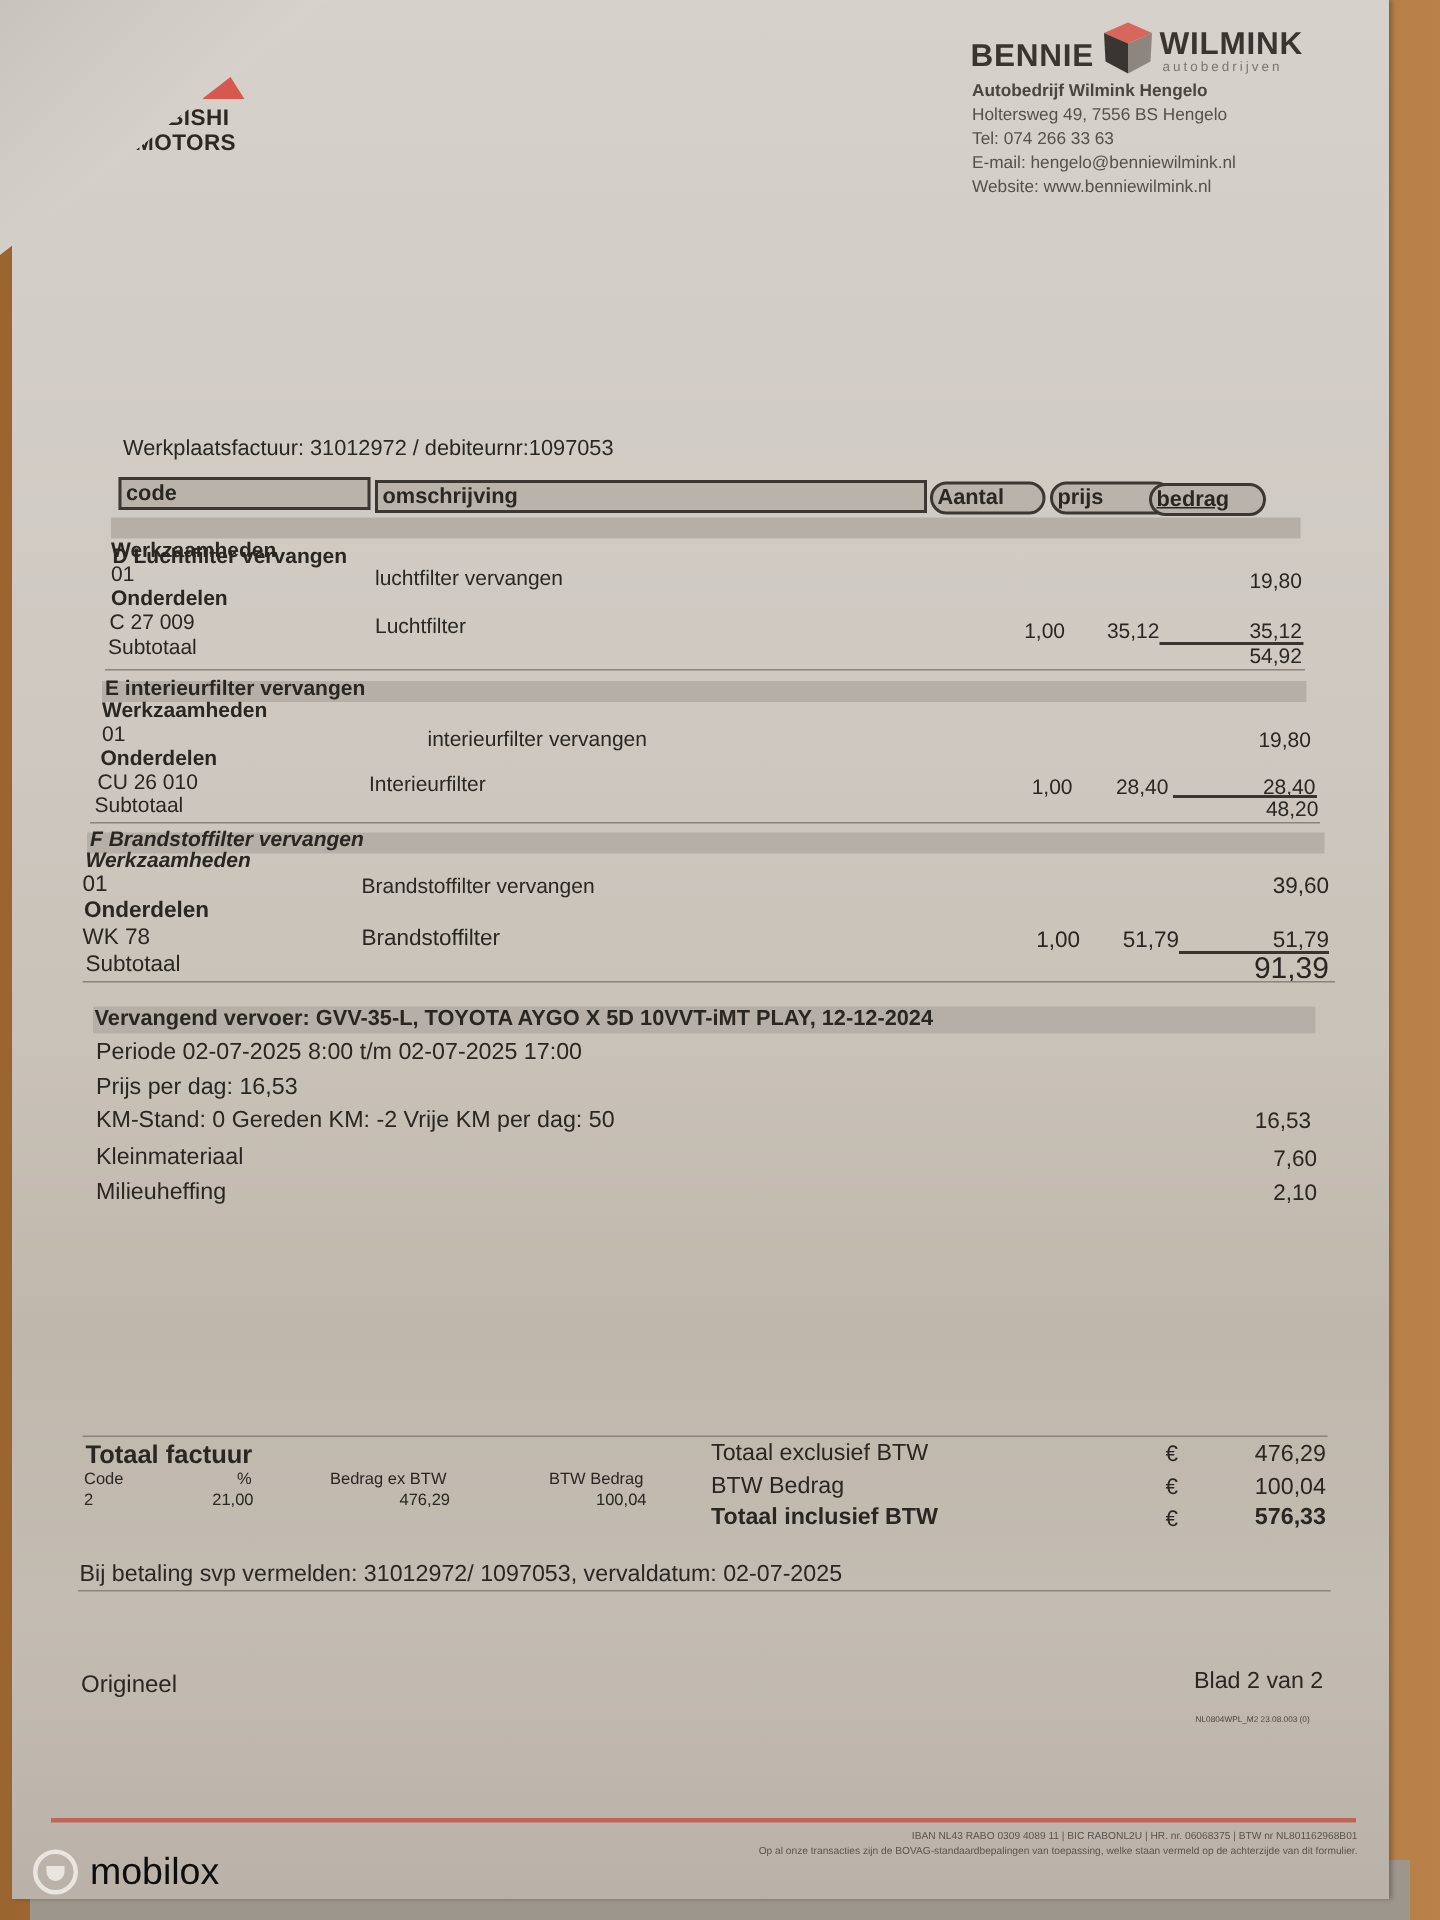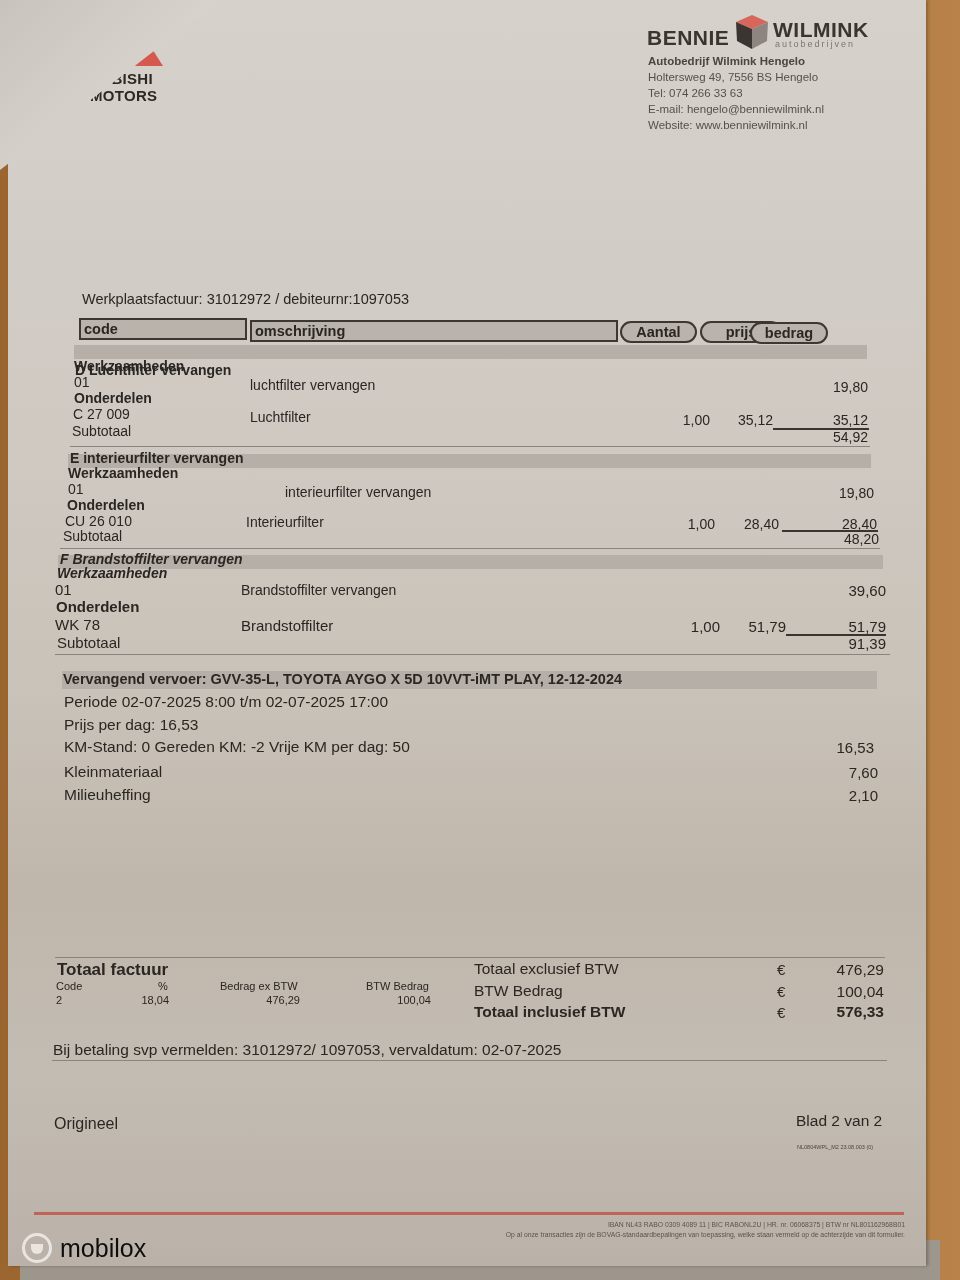--- a/index.html
+++ b/index.html
@@ -36,21 +36,21 @@
   }
   .mitsu-text { position:absolute; left:90px; top:70px; font-weight:bold; font-size:15px; line-height:17px; color:#2c2824; letter-spacing:.3px; }
   .brand-name { font-size:21px; font-weight:bold; color:#3a3531; letter-spacing:.5px; }
   .brand-sub { position:absolute; left:775px; top:39px; font-size:9px; color:#7c7670; letter-spacing:2px; }
   .cube { position:absolute; left:735px; top:14px; width:34px; height:36px; }
   .addr { position:absolute; left:648px; top:53px; font-size:11.5px; line-height:16px; color:#56504b; }
   .addr .b { font-weight:bold; color:#4a4540; }
 
   .invoice-no { position:absolute; left:82px; top:291px; font-size:14.5px; }
   .hdr { position:absolute; top:318px; height:22px; border:2px solid #3c3733; background:#b9b3ab; font-weight:bold; font-size:14.5px; box-sizing:border-box; padding:0 3px; line-height:18px; }
-  .hdr.r { text-align:center;border-radius:11px; }
+  .hdr.r { text-align:left;border-radius:11px; }
 
   .sec-bar { position:absolute; height:14px; background:#b5afa7; }
   .t { position:absolute; font-size:14px; white-space:nowrap; }
   .b { font-weight:bold; }
   .i { font-style:italic; }
   .num { text-align:right; }
   .uline { position:absolute; height:1.5px; background:#3a3430; }
   .hline { position:absolute; height:1px; background:#8a847c; }
 
   .tot-title { font-size:17px; font-weight:bold; }
@@ -93,21 +93,21 @@
   <div>E-mail: hengelo@benniewilmink.nl</div>
   <div>Website: www.benniewilmink.nl</div>
 </div>
 
 <div class="invoice-no">Werkplaatsfactuur: 31012972 / debiteurnr:1097053</div>
 
 <div class="hdr" style="left:79px;width:168px;">code</div>
 <div class="hdr" style="left:250px;width:368px;top:320px;">omschrijving</div>
 <div class="hdr r" style="left:620px;width:77px;top:321px;">Aantal</div>
 <div class="hdr r" style="left:700px;width:82px;top:321px;">prijs</div>
-<div class="hdr r" style="left:750px;width:78px;top:322px;">bedrag</div>
+<div class="hdr r" style="left:766px;width:78px;top:322px;text-decoration:underline;">bedrag</div>
 
 <div>
   <div class="sec-bar" style="left:74px;top:345px;width:793px;"></div>
   <div class="t b" style="left:75px;top:342px;margin-top:20px;">D Luchtfilter vervangen</div>
   <div class="t b" style="left:74px;top:358px;">Werkzaamheden</div>
   <div class="t" style="left:74px;top:374px;">01</div>
   <div class="t" style="left:250px;top:377px;">luchtfilter vervangen</div>
   <div class="t num" style="right:92px;top:379px;">19,80</div>
   <div class="t b" style="left:74px;top:390px;">Onderdelen</div>
   <div class="t" style="left:73px;top:406px;">C 27 009</div>
@@ -148,21 +148,21 @@
   <div class="t" style="left:241px;top:582px;font-size:14px;">Brandstoffilter vervangen</div>
   <div class="t num" style="right:74px;top:582px;font-size:15px;">39,60</div>
   <div class="t b" style="left:56px;top:598px;font-size:15px;">Onderdelen</div>
   <div class="t" style="left:55px;top:616px;font-size:15px;">WK 78</div>
   <div class="t" style="left:241px;top:617px;font-size:15px;">Brandstoffilter</div>
   <div class="t num" style="right:240px;top:618px;font-size:15px;">1,00</div>
   <div class="t num" style="right:174px;top:618px;font-size:15px;">51,79</div>
   <div class="t num" style="right:74px;top:618px;font-size:15px;">51,79</div>
   <div class="uline" style="left:786px;top:634px;width:100px;"></div>
   <div class="t" style="left:57px;top:634px;font-size:15px;">Subtotaal</div>
-  <div class="t num" style="right:74px;top:635px;font-size:15px;">91,39</div>
+  <div class="t num" style="right:74px;top:635px;font-size:20px;">91,39</div>
   <div class="hline" style="left:55px;top:654px;width:835px;"></div>
 </div>
 
 <div>
   <div class="sec-bar" style="left:62px;top:671px;width:815px;height:18px;"></div>
   <div class="t b" style="left:63px;top:671px;font-size:14.5px;">Vervangend vervoer: GVV-35-L, TOYOTA AYGO X 5D 10VVT-iMT PLAY, 12-12-2024</div>
   <div class="t" style="left:64px;top:693px;font-size:15.5px;">Periode 02-07-2025 8:00 t/m 02-07-2025 17:00</div>
   <div class="t" style="left:64px;top:716px;font-size:15.5px;">Prijs per dag: 16,53</div>
   <div class="t" style="left:64px;top:738px;font-size:15.5px;">KM-Stand: 0 Gereden KM: -2 Vrije KM per dag: 50</div>
   <div class="t num" style="right:86px;top:739px;font-size:15px;">16,53</div>
@@ -173,21 +173,21 @@
 </div>
 
 <div>
   <div class="hline" style="left:55px;top:957px;width:830px;"></div>
   <div class="t tot-title" style="left:57px;top:960px;">Totaal factuur</div>
   <div class="t small" style="left:56px;top:980px;">Code</div>
   <div class="t small" style="left:158px;top:980px;">%</div>
   <div class="t small" style="left:220px;top:980px;">Bedrag ex BTW</div>
   <div class="t small" style="left:366px;top:980px;">BTW Bedrag</div>
   <div class="t small" style="left:56px;top:994px;">2</div>
-  <div class="t small num" style="right:791px;top:994px;">18,04</div>
+  <div class="t small num" style="right:791px;top:994px;">21,00</div>
   <div class="t small num" style="right:660px;top:994px;">476,29</div>
   <div class="t small num" style="right:529px;top:994px;">100,04</div>
 
   <div class="t" style="left:474px;top:960px;font-size:15.5px;">Totaal exclusief BTW</div>
   <div class="t" style="left:777px;top:961px;font-size:15px;">€</div>
   <div class="t num" style="right:76px;top:961px;font-size:15.5px;">476,29</div>
   <div class="t" style="left:474px;top:982px;font-size:15.5px;">BTW Bedrag</div>
   <div class="t" style="left:777px;top:983px;font-size:15px;">€</div>
   <div class="t num" style="right:76px;top:983px;font-size:15.5px;">100,04</div>
   <div class="t b" style="left:474px;top:1003px;font-size:15.5px;">Totaal inclusief BTW</div>

